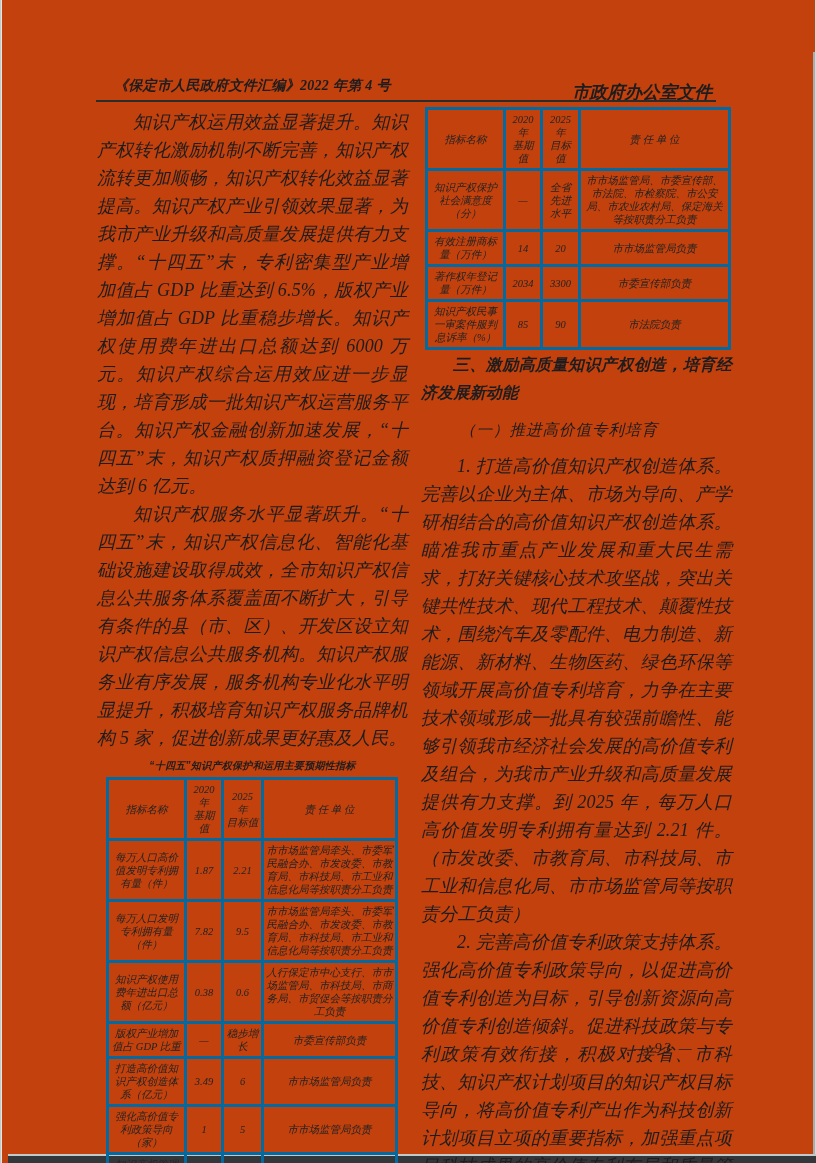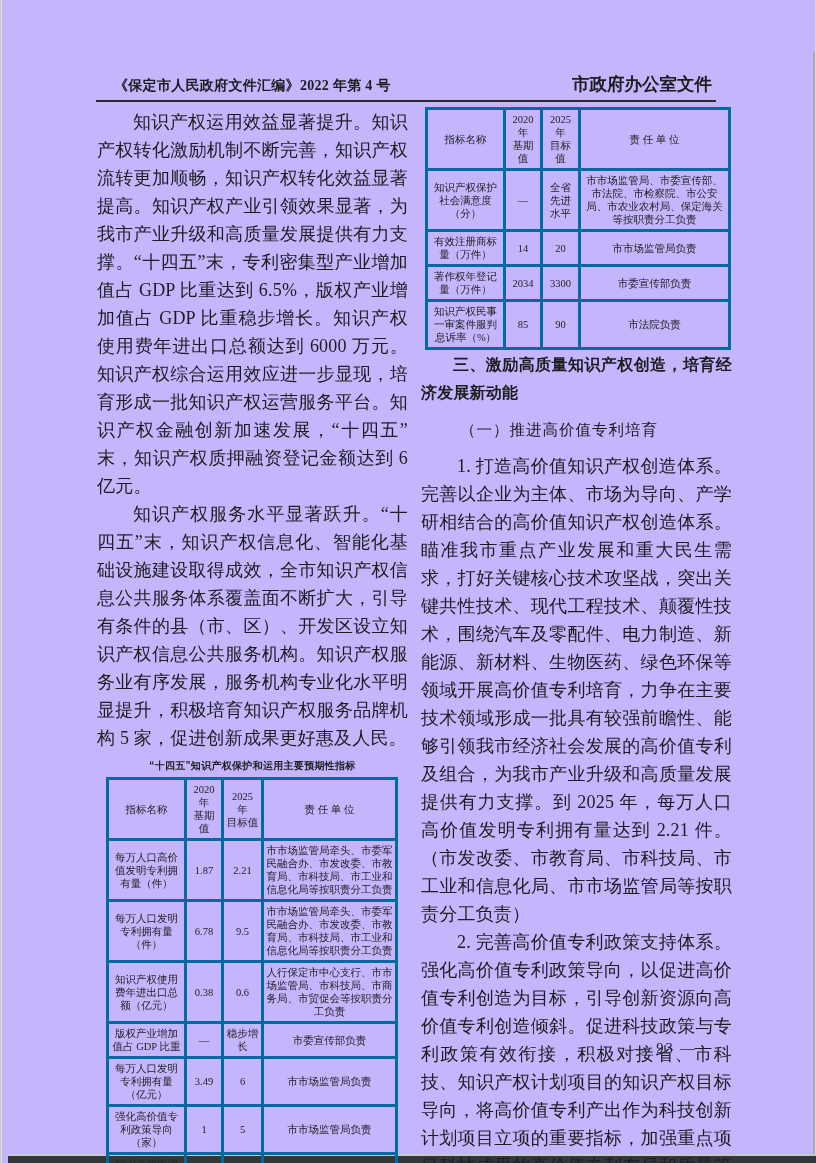--- a/index.html
+++ b/index.html
@@ -2,33 +2,33 @@
 <html lang="zh"><head>
 <meta charset="utf-8">
 <style>
   html,body{margin:0;padding:0;}
   body{
     width:816px;height:1163px;position:relative;
     background:#eef0ef;
     font-family:"Liberation Serif","DejaVu Serif",serif;
     color:#1d1d1f;
   }
-  .page{position:absolute;inset:0;background:#c4b5fd;overflow:hidden;}
+  .page{position:absolute;inset:0;background:#c2410c;overflow:hidden;font-style:italic;}
   
   .edge-left{position:absolute;left:0;top:0;bottom:0;width:2px;
     background:linear-gradient(to right,#b7bcbd,#eef0ef);}
   .edge-right{position:absolute;right:1px;top:52px;bottom:8px;width:2px;background:#a8adb0;}
   .edge-right-outer{position:absolute;right:0;top:0;bottom:0;width:1px;background:#d4d8d8;}
   .edge-bottom{position:absolute;left:8px;right:0;bottom:0;height:7px;background:#34373a;}
   .edge-bottom-soft{position:absolute;left:8px;right:0;bottom:7px;height:2px;background:#c3c8c8;}
 
   
   .hdr-left{position:absolute;left:114px;top:77px;font-size:14px;font-weight:600;
     letter-spacing:.3px;white-space:nowrap;}
-  .hdr-right{position:absolute;right:104px;top:72px;font-size:17.5px;font-weight:700;
+  .hdr-right{position:absolute;right:104px;top:80px;font-size:17.5px;font-weight:700;
     font-family:"Liberation Sans","DejaVu Sans",sans-serif;white-space:nowrap;}
   .hdr-rule{position:absolute;left:96px;top:100px;width:620px;height:2px;background:#2b2b2b;}
 
   
   .col-left{position:absolute;left:97px;top:108px;width:311px;}
   .col-right{position:absolute;left:421px;top:103px;width:311px;}
 
   p.body{margin:0;font-size:18px;line-height:28px;text-align:justify;
     text-indent:2em;letter-spacing:.2px;}
 
@@ -90,38 +90,38 @@
         <th>责 任 单 位</th>
       </tr>
       <tr>
         <td>每万人口高价值发明专利拥有量（件）</td>
         <td>1.87</td>
         <td>2.21</td>
         <td>市市场监管局牵头、市委军民融合办、市发改委、市教育局、市科技局、市工业和信息化局等按职责分工负责</td>
       </tr>
       <tr>
         <td>每万人口发明专利拥有量（件）</td>
-        <td>6.78</td>
+        <td>7.82</td>
         <td>9.5</td>
         <td>市市场监管局牵头、市委军民融合办、市发改委、市教育局、市科技局、市工业和信息化局等按职责分工负责</td>
       </tr>
       <tr>
         <td>知识产权使用费年进出口总额（亿元）</td>
         <td>0.38</td>
         <td>0.6</td>
         <td>人行保定市中心支行、市市场监管局、市科技局、市商务局、市贸促会等按职责分工负责</td>
       </tr>
       <tr>
         <td>版权产业增加值占 GDP 比重</td>
         <td>—</td>
         <td>稳步增长</td>
         <td>市委宣传部负责</td>
       </tr>
       <tr>
-        <td>每万人口发明专利拥有量（亿元）</td>
+        <td>打造高价值知识产权创造体系（亿元）</td>
         <td>3.49</td>
         <td>6</td>
         <td>市市场监管局负责</td>
       </tr>
       <tr>
         <td>强化高价值专利政策导向（家）</td>
         <td>1</td>
         <td>5</td>
         <td>市市场监管局负责</td>
       </tr>

